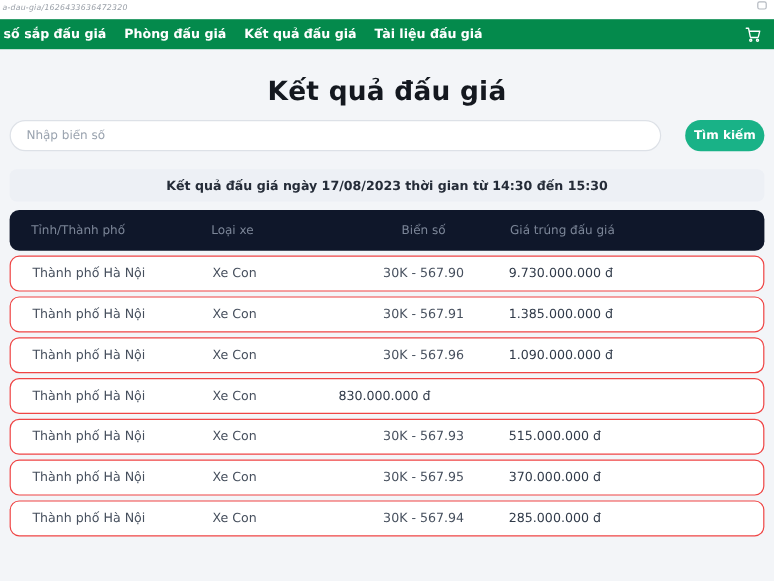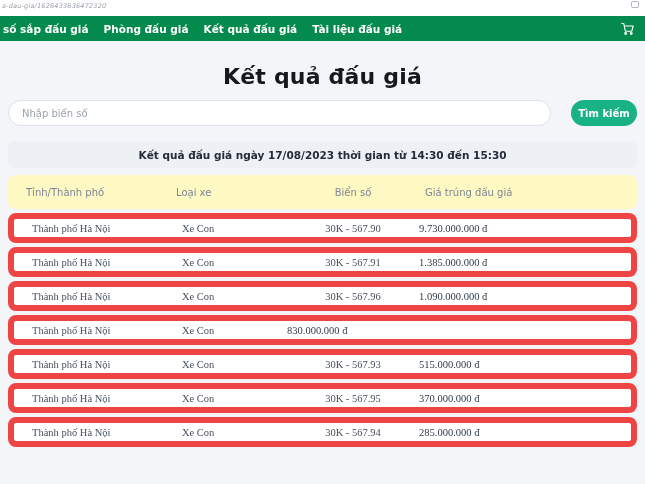--- a/index.html
+++ b/index.html
@@ -57,29 +57,28 @@
   }
   
   .tbl { margin-top: 7px; }
   .tgrid {
     display: grid;
     grid-template-columns: 150px 105px 1fr 200px;
     align-items: center;
     padding: 0 12px 0 18px;
   }
   .thead {
-    height: 34px; background: #fef9c3; border-radius: 8px;
+    height: 34px; background: #0f172a; border-radius: 8px;
     font-size: 10px; color: #7c8698;
   }
   .trow {
-    height: 30px; background: #ffffff; border: 6px solid #ef4444;
+    height: 30px; background: #ffffff; border: 1px solid #ef4444;
     border-radius: 8px; margin-top: 4px;
     font-size: 10.5px; color: #47505e;
     cursor: pointer;
-    font-family: Liberation Serif, serif;
   }
   .c-left   { text-align: left; }
   .c-center { text-align: center; }
   .c-right  { }
   .cell-price { color: #303a49; }
 </style>
 </head>
 <body>
 
 <div class="chrome-strip">

